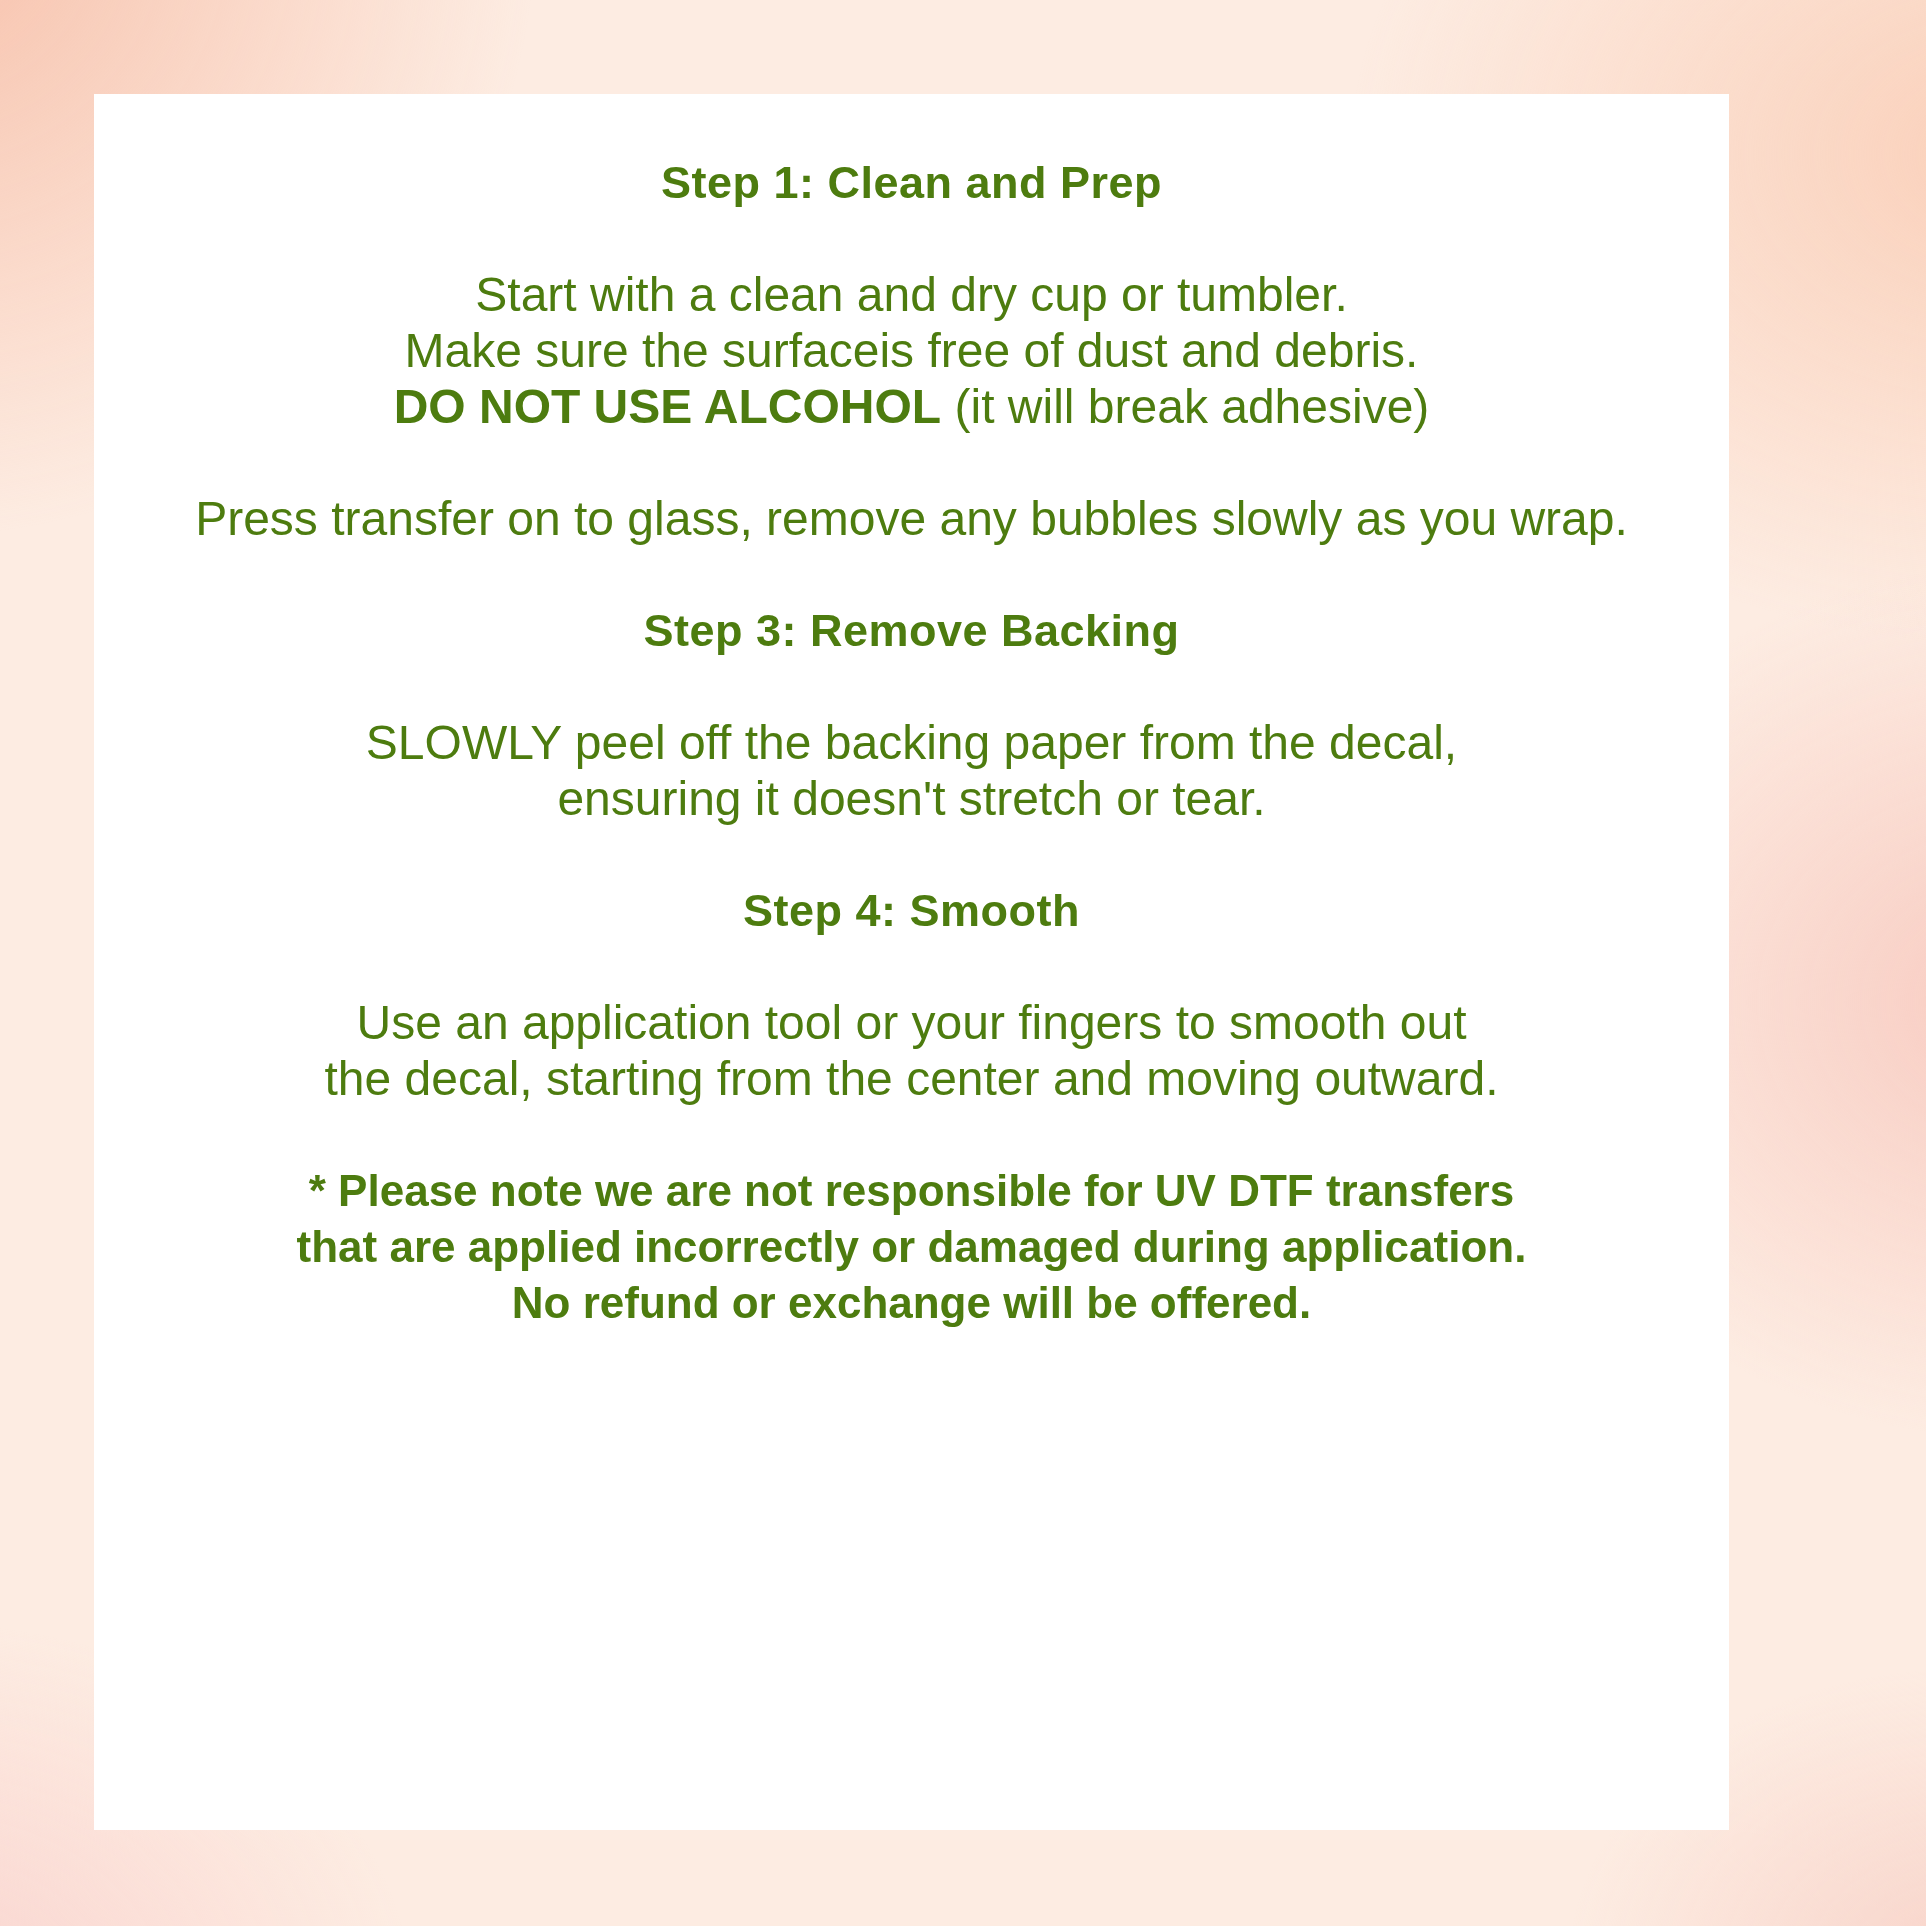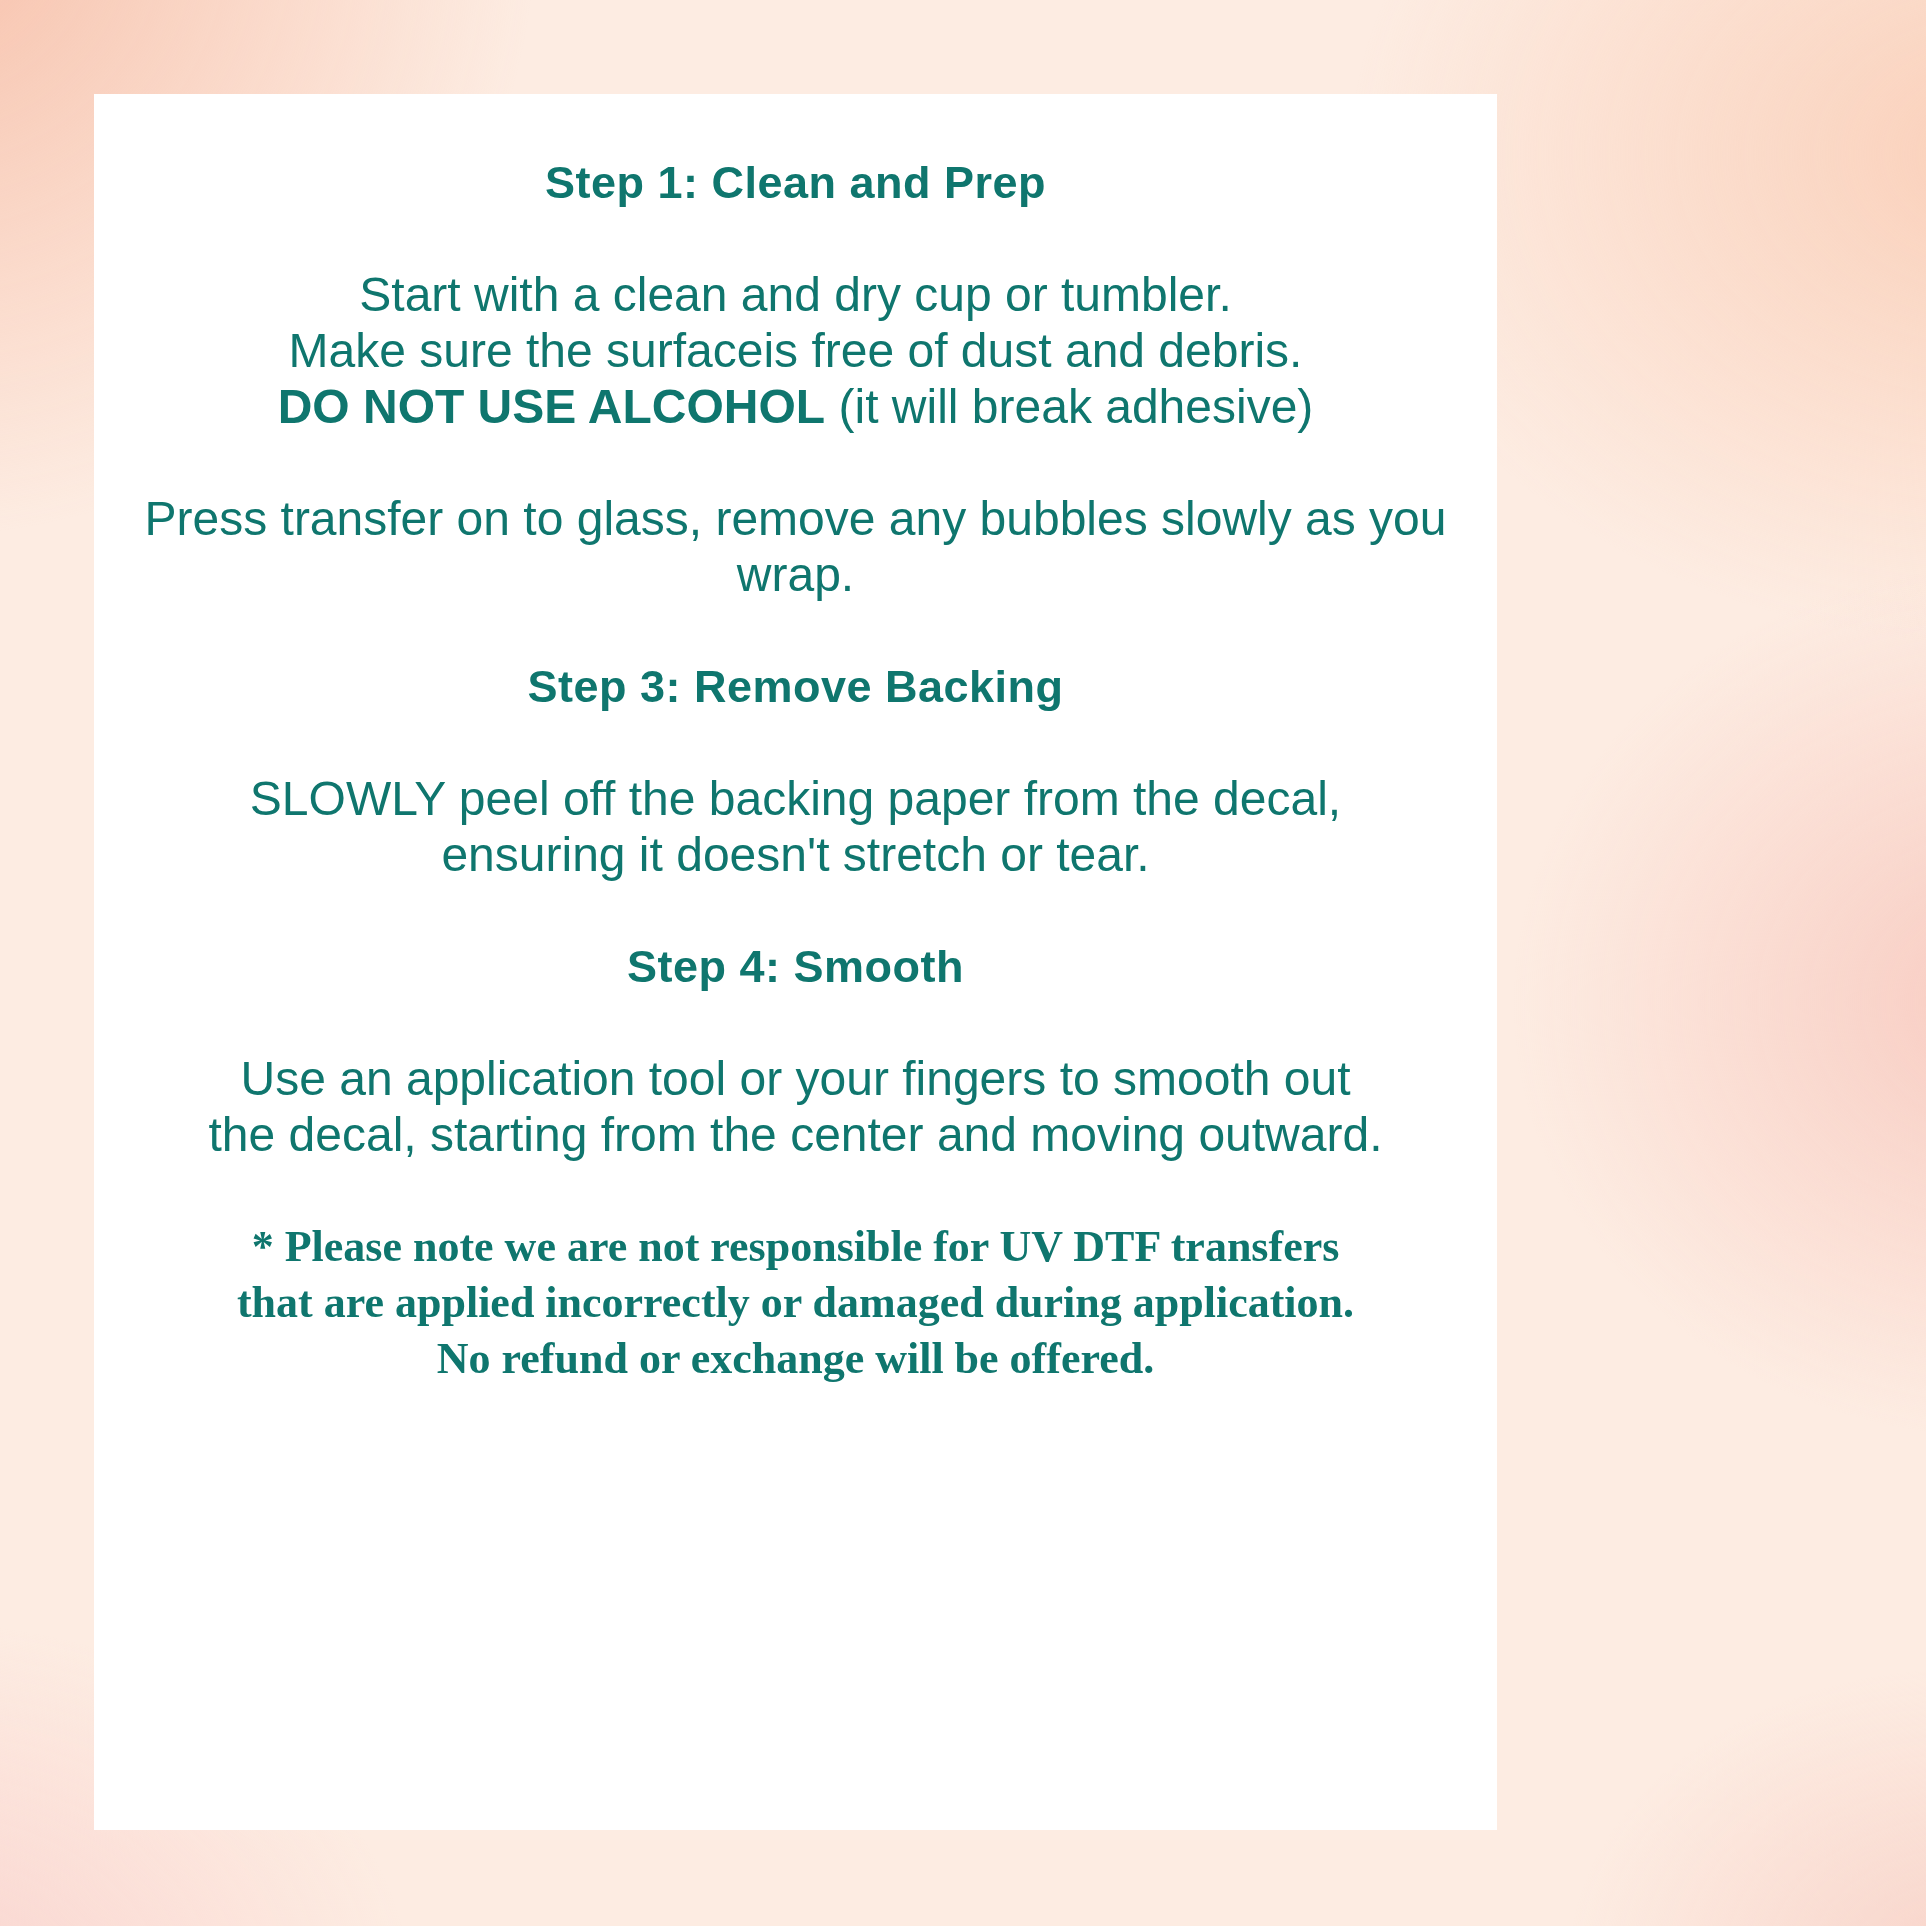--- a/index.html
+++ b/index.html
@@ -17,27 +17,27 @@
       radial-gradient(1188px 891px at 104% 8%, #fad0ba 0%, rgba(250,208,186,0) 55%),
       radial-gradient(891px 792px at 104% 52%, #f8ccc2 0%, rgba(248,204,194,0) 55%),
       radial-gradient(891px 693px at -4% 104%, #fad4cf 0%, rgba(250,212,207,0) 55%),
       radial-gradient(792px 594px at 102% 102%, #f8d4ca 0%, rgba(248,212,202,0) 50%);
     overflow: hidden;
   }
   .card {
     position: absolute;
     left: 94px;
     top: 94px;
-    width: 1403px;
+    width: 1635px;
     height: 1736px;
     box-sizing: border-box;
     background: #ffffff;
     padding: 61px 45px 38px 45px;
     text-align: center;
-    color: #0f766e;
+    color: #4d7c0f;
   }
   .step-heading {
     font-size: 45px;
     font-weight: 700;
     line-height: 56px;
     margin: 0;
     letter-spacing: 0.5px;
   }
   .step-body {
     font-size: 48px;
@@ -45,21 +45,20 @@
     line-height: 56px;
     margin: 56px 0 56px 0;
   }
   .line { display: block; }
   .warning-bold { font-weight: 700; text-align: center; }
   .footnote {
     font-size: 44px;
     font-weight: 700;
     line-height: 56px;
     margin: 32px 0 0 0;
-    font-family: Liberation Serif, serif;
   }
 </style>
 </head>
 <body>
 
 <main class="card">
 
   <section>
     <h2 class="step-heading">Step 1: Clean and Prep</h2>
     <p class="step-body">

